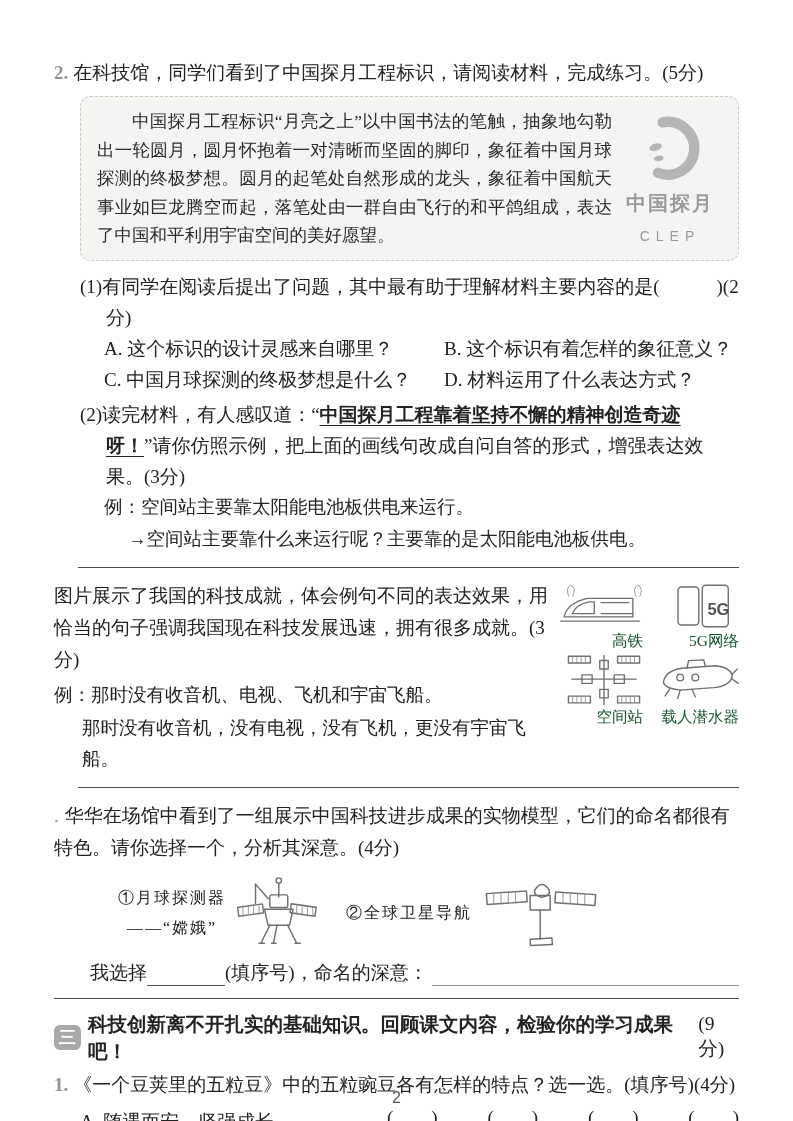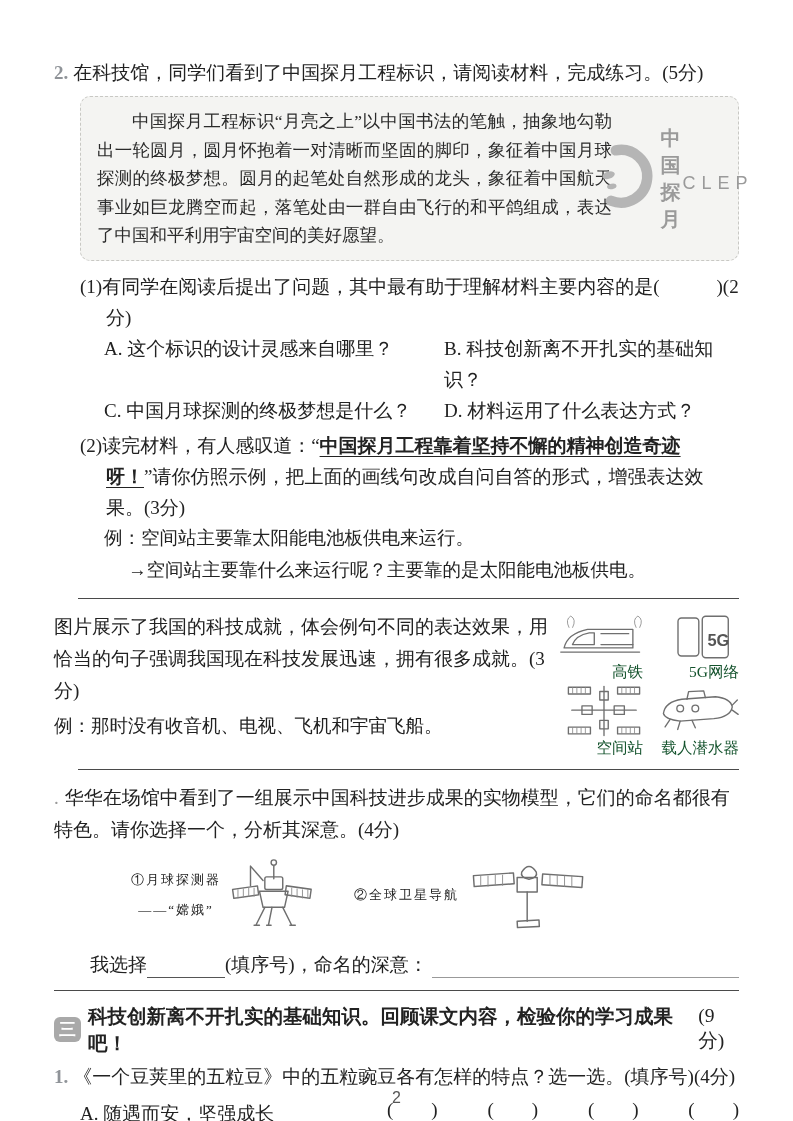--- a/index.html
+++ b/index.html
@@ -9,25 +9,25 @@
   .content { padding:58px 54px 0 54px; }
 
   .qline { font-size:19px; line-height:30px; }
   .qnum { color:#8f9398; font-weight:bold; margin-right:5px; }
 
   
   .material-box { display:flex; background:#f4f4f2; border:1.5px dashed #c8c8c4;
                   border-radius:10px; margin:8px 0 10px 26px; padding:10px 10px 10px 16px; }
   .material-text { flex:1; font-size:17.5px; line-height:28.5px; text-align:justify;
                    text-indent:2em; color:#2a2a2a; }
-  .logo-col { width:116px; display:flex; flex-direction:row; align-items:center;
+  .logo-col { width:116px; display:flex; flex-direction:column; align-items:center;
               justify-content:center; }
   .logo-title { color:#9a9a9a; font-size:20px; font-weight:bold; letter-spacing:2px;
                 font-family:"Liberation Sans","DejaVu Sans",sans-serif; margin-top:2px;}
-  .logo-sub { color:#9a9a9a; font-size:18px; letter-spacing:6px; margin-top:11px;
+  .logo-sub { color:#9a9a9a; font-size:14px; letter-spacing:6px; margin-top:11px;
               font-family:"Liberation Sans","DejaVu Sans",sans-serif; }
 
   .subq { padding-left:52px; text-indent:-26px; font-size:19px; line-height:31px; margin-top:4px; }
   .opt-grid { display:grid; grid-template-columns:340px 1fr; padding-left:50px;
               font-size:19px; line-height:31px; }
   .u-quote { font-weight:bold; text-decoration:underline; text-underline-offset:4px; }
   .example-line { padding-left:50px; font-size:18.5px; line-height:31px; }
   .arrow-line { padding-left:74px; font-size:18.5px; line-height:32px; }
 
   .rule { border:none; border-top:1.5px solid #4a4a4a; margin:12px 0 12px 24px; }
@@ -38,22 +38,22 @@
   .tech-images { float:right; width:180px; display:grid; grid-template-columns:1fr 1fr;
                  column-gap:12px; row-gap:2px; text-align:center; margin-left:8px; }
   .fig { display:flex; flex-direction:column; align-items:flex-end; }
   .fig-caption { font-size:15.5px; line-height:18px; color:#14532d; }
   .fig svg { display:block; }
   .lineart { stroke:#6f6f6f; fill:none; stroke-width:1.6; stroke-linecap:round; stroke-linejoin:round; }
   .lineart-thin { stroke:#8a8a8a; fill:none; stroke-width:1; }
 
   
   .models-row { display:flex; align-items:center; padding-left:64px; margin-top:6px; }
-  .model-label { font-size:13px; line-height:30px; text-align:center; letter-spacing:2px;margin-left:13px; }
-  .answer-line { display:flex; align-items:flex-end; padding-left:36px; margin-top:14px;
+  .model-label { font-size:16px; line-height:30px; text-align:center; letter-spacing:2px; }
+  .answer-line { display:flex; align-items:flex-end; padding-left:36px; margin-top:4px;
                  font-size:19px;justify-content:space-between; }
   .blank { display:inline-block; border-bottom:1.2px solid #555; height:22px; }
   .blank-short { width:78px; }
   .blank-grow { flex:1; margin-left:4px; border-bottom:1.2px solid #999; }
 
   
   .sec-header { display:flex; align-items:center; font-size:19.5px; margin-top:4px; }
   .sec-marker { display:inline-flex; align-items:center; justify-content:center;
                 width:27px; height:25px; background:#a9a9a9; color:#fff; border-radius:6px;
                 font-size:17px; font-weight:bold; margin-right:7px; flex:none; }
@@ -94,21 +94,21 @@
         <div class="logo-title">中国探月</div>
         <div class="logo-sub">CLEP</div>
       </div>
     </div>
 
     <div class="subq">
       <span>(1)</span><span>有同学在阅读后提出了问题，其中最有助于理解材料主要内容的是(　　　)(2分)</span>
     </div>
     <div class="opt-grid">
       <span>A. 这个标识的设计灵感来自哪里？</span>
-      <span>B. 科技创新离不开扎实的基础知识？</span>
+      <span>B. 这个标识有着怎样的象征意义？</span>
       <span>C. 中国月球探测的终极梦想是什么？</span>
       <span>D. 材料运用了什么表达方式？</span>
     </div>
 
     <div class="subq">
       <span>(2)</span><span>读完材料，有人感叹道：“</span><span class="u-quote">中国探月工程靠着坚持不懈的精神创造奇迹呀！</span><span>”请你仿照示例，把上面的画线句改成自问自答的形式，增强表达效果。(3分)</span>
     </div>
     <div class="example-line">例：空间站主要靠太阳能电池板供电来运行。</div>
     <div class="arrow-line">→空间站主要靠什么来运行呢？主要靠的是太阳能电池板供电。</div>
 
@@ -167,20 +167,21 @@
               <circle class="lineart" cx="48" cy="30" r="4"></circle>
               <path class="lineart" d="M92 26 l6 -6 M92 32 l7 5"></path>
               <path class="lineart" d="M18 43 l-6 9 M30 45 l-3 10 M44 44 l4 9"></path>
             </svg>
           </span>
           <div class="fig-caption">载人潜水器</div>
         </div>
       </div>
       <div class="qline" style="line-height:32px;">图片展示了我国的科技成就，体会例句不同的表达效果，用恰当的句子强调我国现在科技发展迅速，拥有很多成就。(3分)</div>
       <div class="example-line" style="padding-left:0;margin-top:4px;">例：那时没有收音机、电视、飞机和宇宙飞船。</div>
+      <div class="example-line" style="padding-left:28px;margin-top:2px;">那时没有收音机，没有电视，没有飞机，更没有宇宙飞船。</div>
     </div>
 
     <hr class="rule">
 
     <div class="qline" style="line-height:32px;">
       <span class="cutoff-dot">.</span><span>华华在场馆中看到了一组展示中国科技进步成果的实物模型，它们的命名都很有特色。请你选择一个，分析其深意。(4分)</span>
     </div>
 
     <div class="models-row">
       <div class="model-label">

